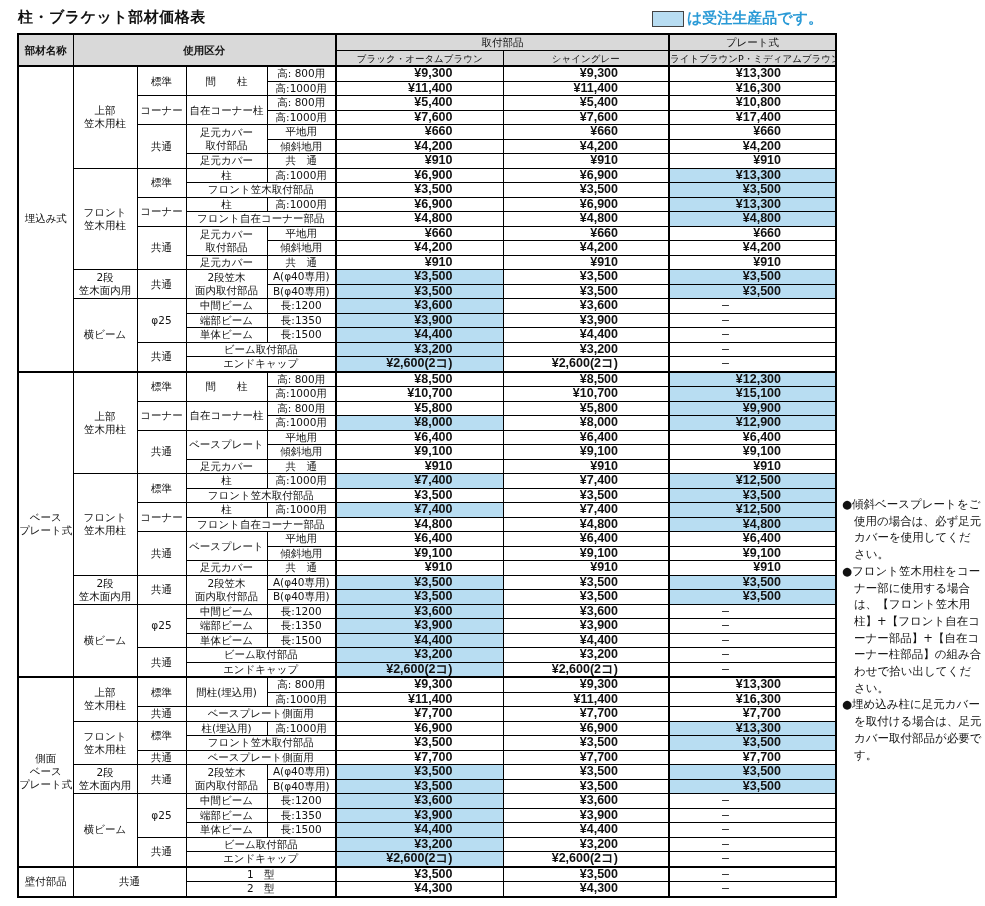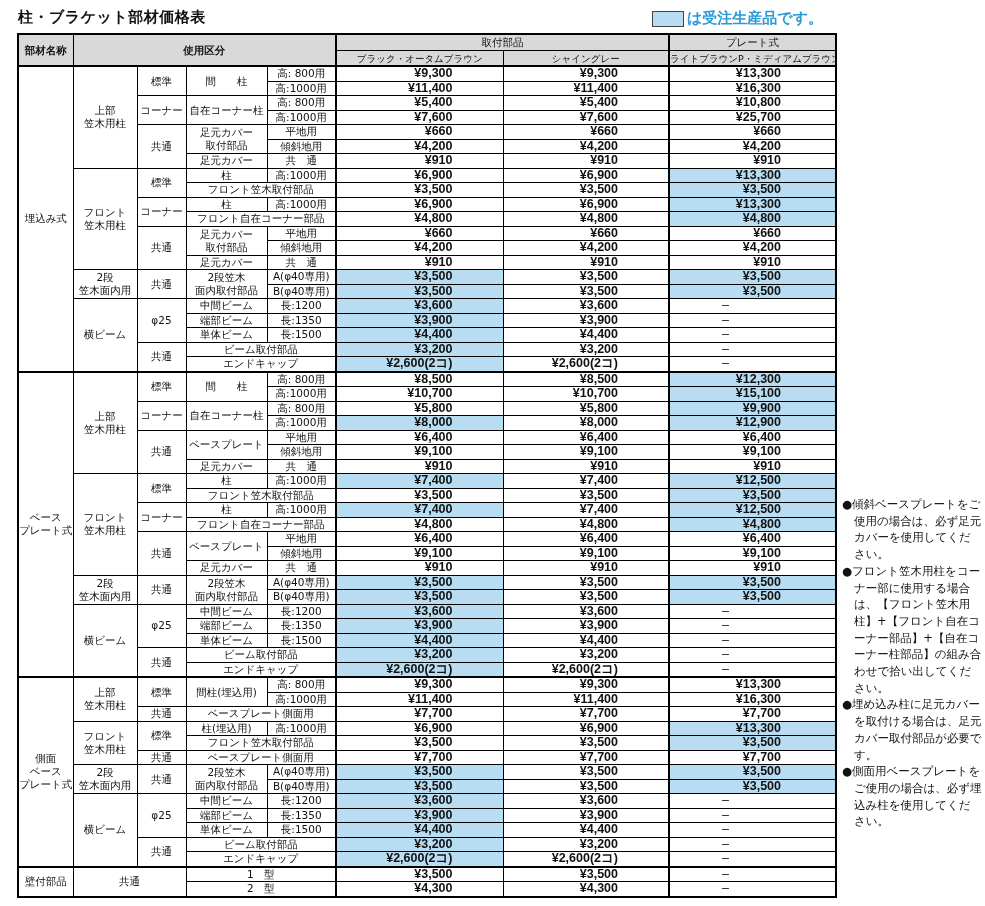--- a/index.html
+++ b/index.html
@@ -82,21 +82,21 @@
         <td rowspan="2" style="white-space: pre-line;">自在コーナー柱</td>
         <td style="white-space: pre-line;">高:  800用</td>
         <td class="price thickL">¥5,400</td>
         <td class="price">¥5,400</td>
         <td class="price c3 thickL">¥10,800</td>
       </tr>
       <tr class="r">
         <td style="white-space: pre-line;">高:1000用</td>
         <td class="price thickL">¥7,600</td>
         <td class="price">¥7,600</td>
-        <td class="price c3 thickL">¥25,700</td>
+        <td class="price c3 thickL">¥17,400</td>
       </tr>
       <tr class="r">
         <td rowspan="3" style="white-space: pre-line;">共通</td>
         <td rowspan="2" style="white-space: pre-line;">足元カバー
 取付部品</td>
         <td style="white-space: pre-line;">平地用</td>
         <td class="price thickL">¥660</td>
         <td class="price">¥660</td>
         <td class="price c3 thickL">¥660</td>
       </tr>
@@ -491,14 +491,13 @@
         <td class="price">¥4,300</td>
         <td class="price c3 thickL dash">–</td>
       </tr>
     </tbody>
 </table>
 
 <div class="notes">
   <div class="note">●傾斜ベースプレートをご使用の場合は、必ず足元カバーを使用してください。</div>
   <div class="note">●フロント笠木用柱をコーナー部に使用する場合は、【フロント笠木用柱】+【フロント自在コーナー部品】+【自在コーナー柱部品】の組み合わせで拾い出してください。</div>
   <div class="note">●埋め込み柱に足元カバーを取付ける場合は、足元カバー取付部品が必要です。</div>
-  <div class="note">●側面用ベースプレートをご使用の場合は、必ず埋込み柱を使用してください。</div>
 </div>
 
 </body></html>

